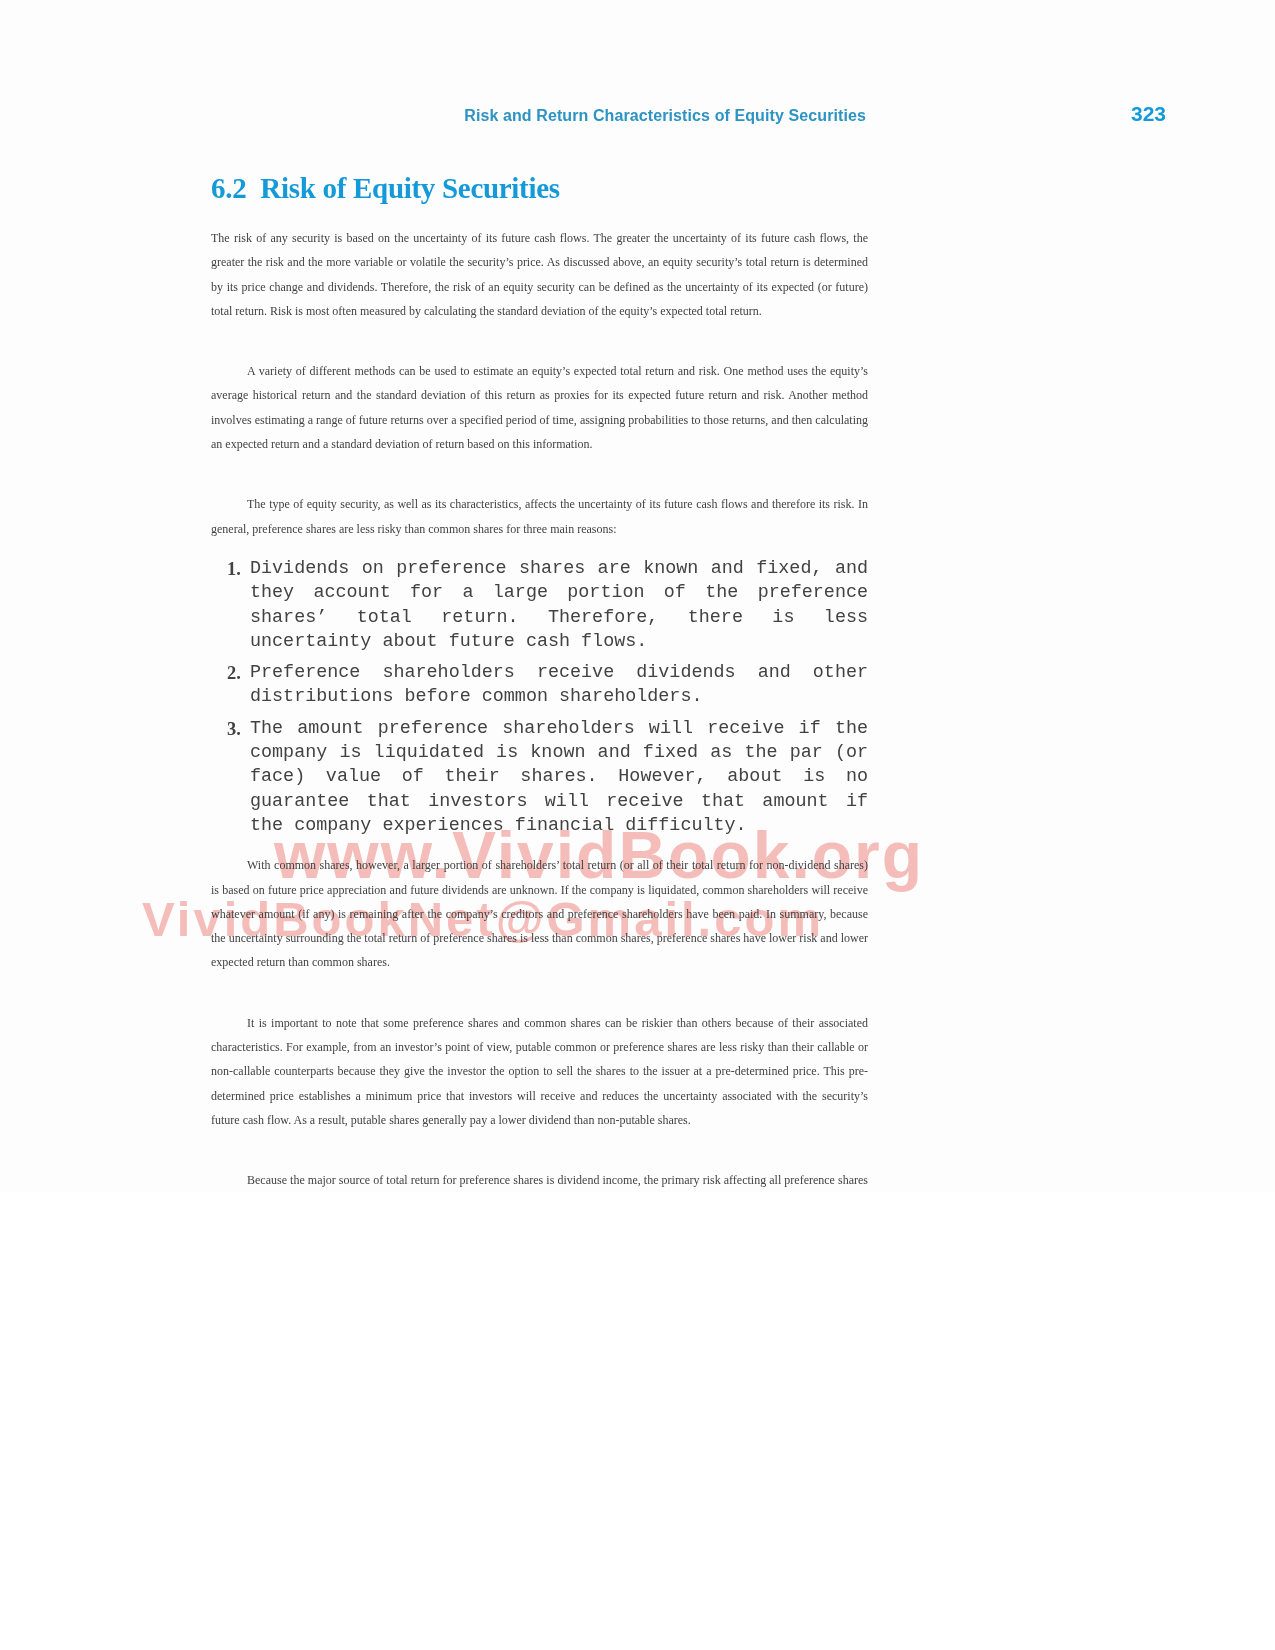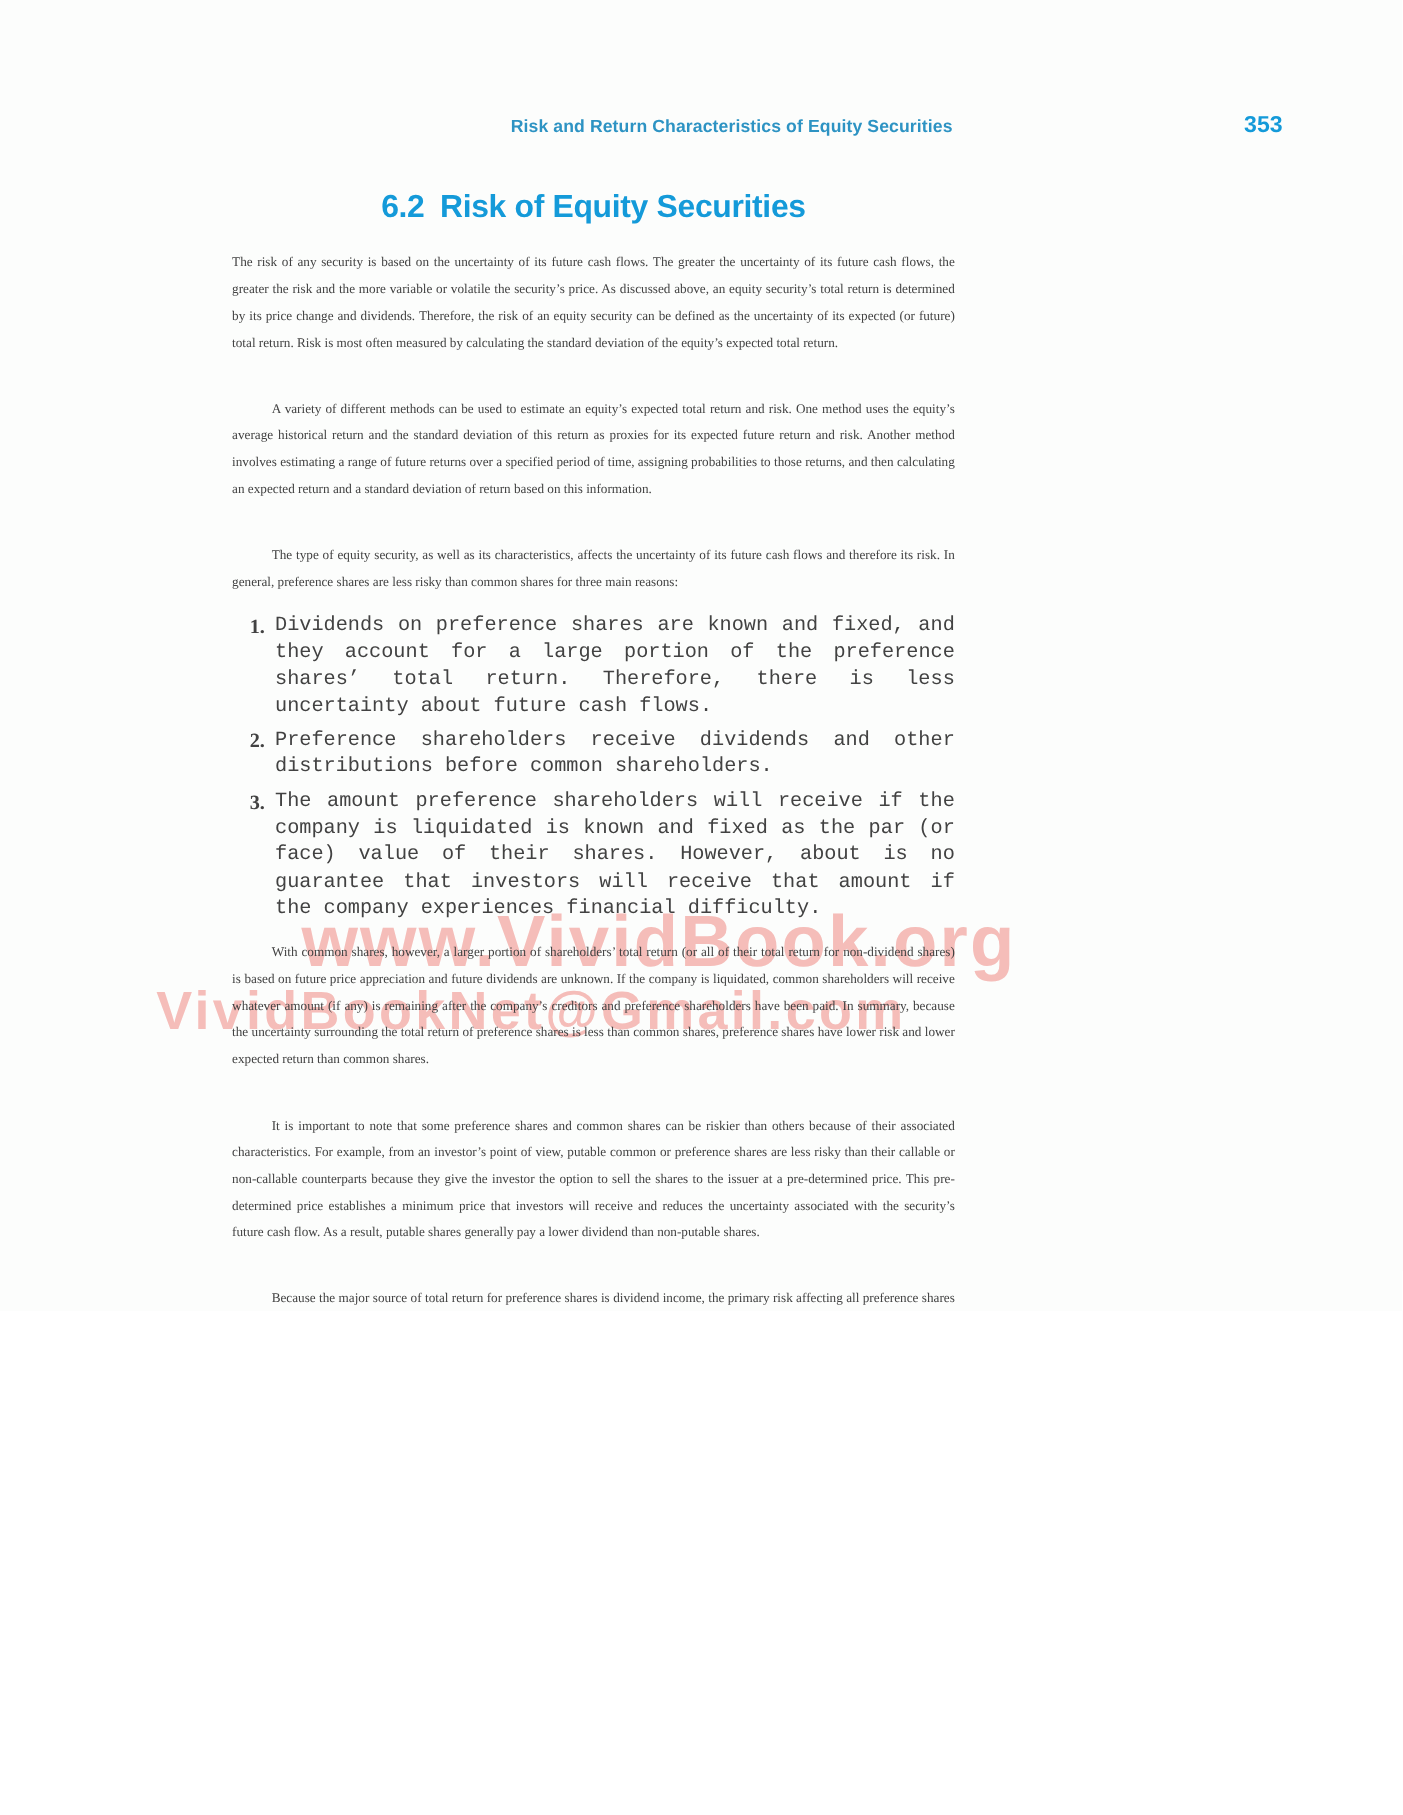--- a/index.html
+++ b/index.html
@@ -56,28 +56,27 @@
   
   .content {
     position: absolute;
     z-index: 2;
     left: 211px;
     top: 172px;
     width: 657px;
     color: var(--body-text);
   }
   h1.section-heading {
-    font-family: Liberation Sans, sans-serif;
+    font-family: Liberation Serif, serif;
     font-size: 29px;
     font-weight: 700;
     letter-spacing: -0.3px;
     color: var(--accent-blue);
     margin-bottom: 21px;
     white-space: nowrap;
-    text-align: center;
   }
   h1 .h-num { margin-right: 14px; }
   .body-para {
     font-size: 12px;
     line-height: 24.3px;
     text-align: justify;
     color: var(--body-text);
   }
   .body-para.indent { text-indent: 36px; margin-top: 36px; }
   .body-para.gap-above { margin-top: 14px; }
@@ -118,21 +117,21 @@
     letter-spacing: 0.1px;
   }
 </style>
 </head>
 <body>
 
 <div class="page">
 
   <span class="running-title">Risk and Return Characteristics of Equity Securities</span>
 
-  <span class="page-number">353</span>
+  <span class="page-number">323</span>
 
   <div class="watermark wm1">www.VividBook.org</div>
 
   <div class="watermark wm2">VividBookNet@Gmail.com</div>
 
   <main class="content">
 
     <h1 class="section-heading">
       <span class="h-num">6.2</span><span class="h-title">Risk of Equity Securities</span>
     </h1>

